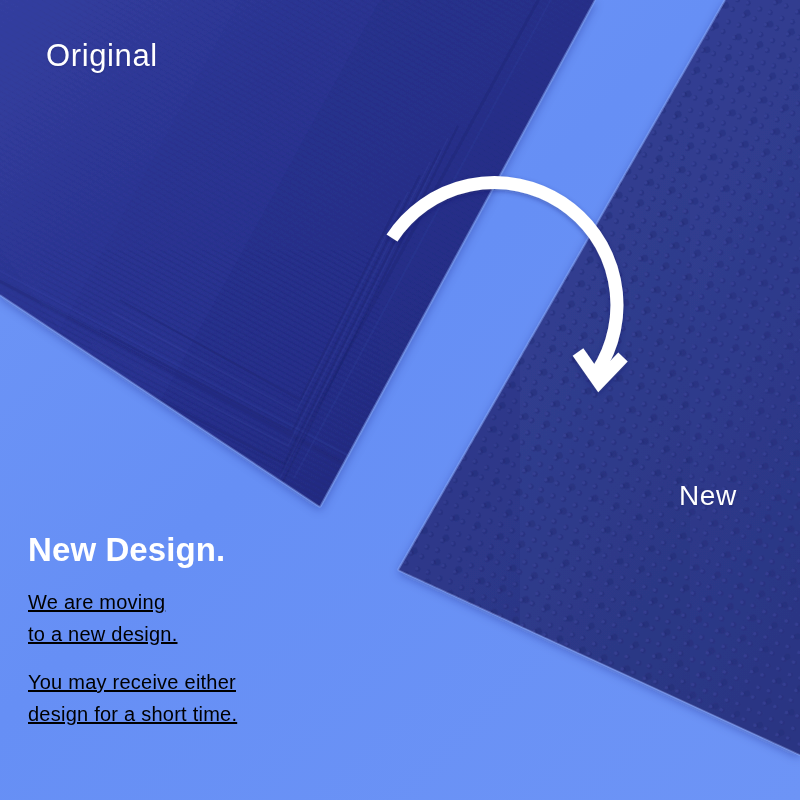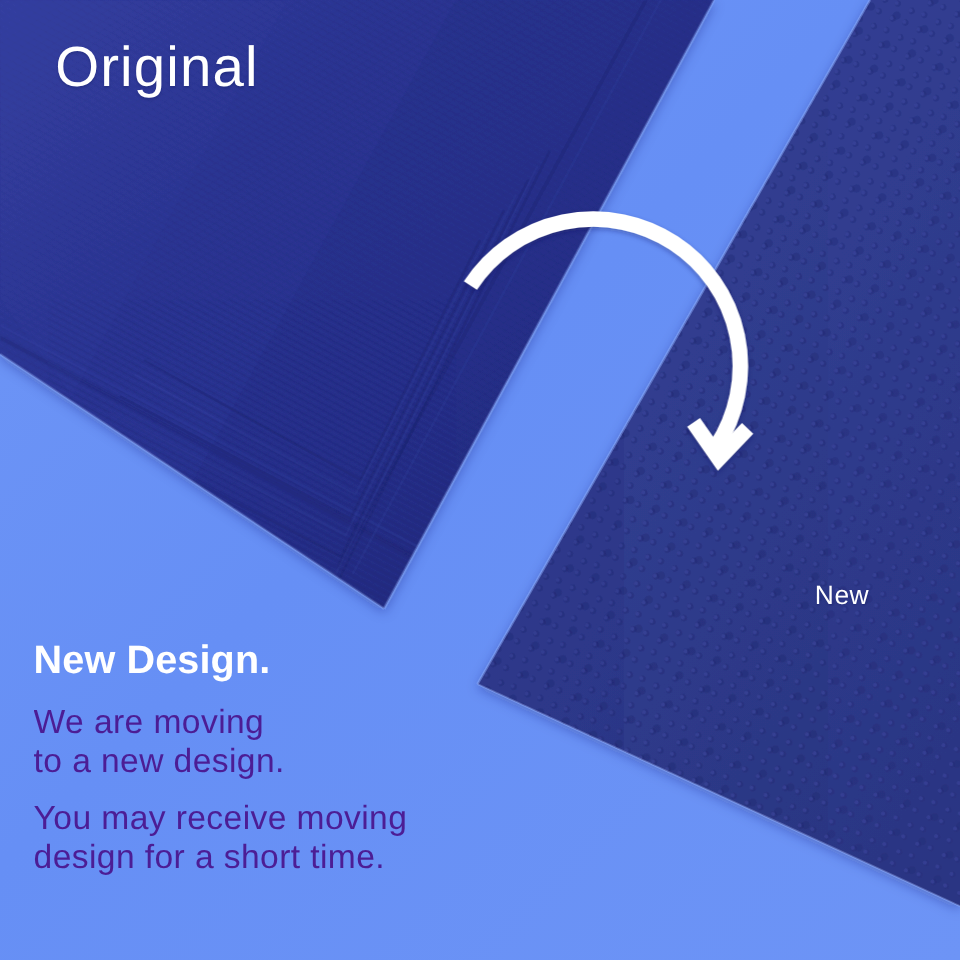--- a/index.html
+++ b/index.html
@@ -28,53 +28,54 @@
     color: #ffffff;
     font-family: "Liberation Sans", sans-serif;
     font-weight: 400;
     letter-spacing: 0.02em;
     white-space: pre;
     text-shadow: 0 1px 2px rgba(10,18,70,0.22);
   }
   #label-original {
     left: 46px;
     top: 35px;
-    font-size: 47px;
+    font-size: 31px;
     line-height: 42px;
   }
   #label-new {
     left: 679px;
     top: 477px;
-    font-size: 22px;
+    font-size: 28px;
     line-height: 38px;
   }
   #copy-block {
     position: absolute;
     left: 28px;
     top: 518px;
     width: 430px;
     margin-top: 12px;
   }
   .headline {
     color: #ffffff;
     font-family: "Liberation Sans", sans-serif;
     font-weight: 700;
     font-size: 33px;
     line-height: 40px;
     letter-spacing: 0.003em;
     white-space: pre;
   }
   .body-para {
-    color: #4c1d95;
+    color: #000000;
     font-family: "Liberation Sans", sans-serif;
     font-weight: 400;
-    font-size: 28px;
+    font-size: 20px;
     line-height: 32px;
     letter-spacing: 0.012em;
     white-space: pre-line;
+    text-decoration: underline;
   }
   #para-1 { margin-top: 16px; }
   #para-2 { margin-top: 16px; }
 </style>
 </head>
 <body>
 
 <div id="stage">
 
   <svg id="scene" viewBox="0 0 800 800" xmlns="http://www.w3.org/2000/svg">
@@ -205,17 +206,17 @@
   </svg>
 
   <div class="label" id="label-original">Original</div>
 
   <div class="label" id="label-new">New</div>
 
   <div id="copy-block">
     <div class="headline">New Design.</div>
     <div class="body-para" id="para-1">We are moving
 to a new design.</div>
-    <div class="body-para" id="para-2">You may receive moving
+    <div class="body-para" id="para-2">You may receive either
 design for a short time.</div>
   </div>
 
 </div>
 
 </body></html>

